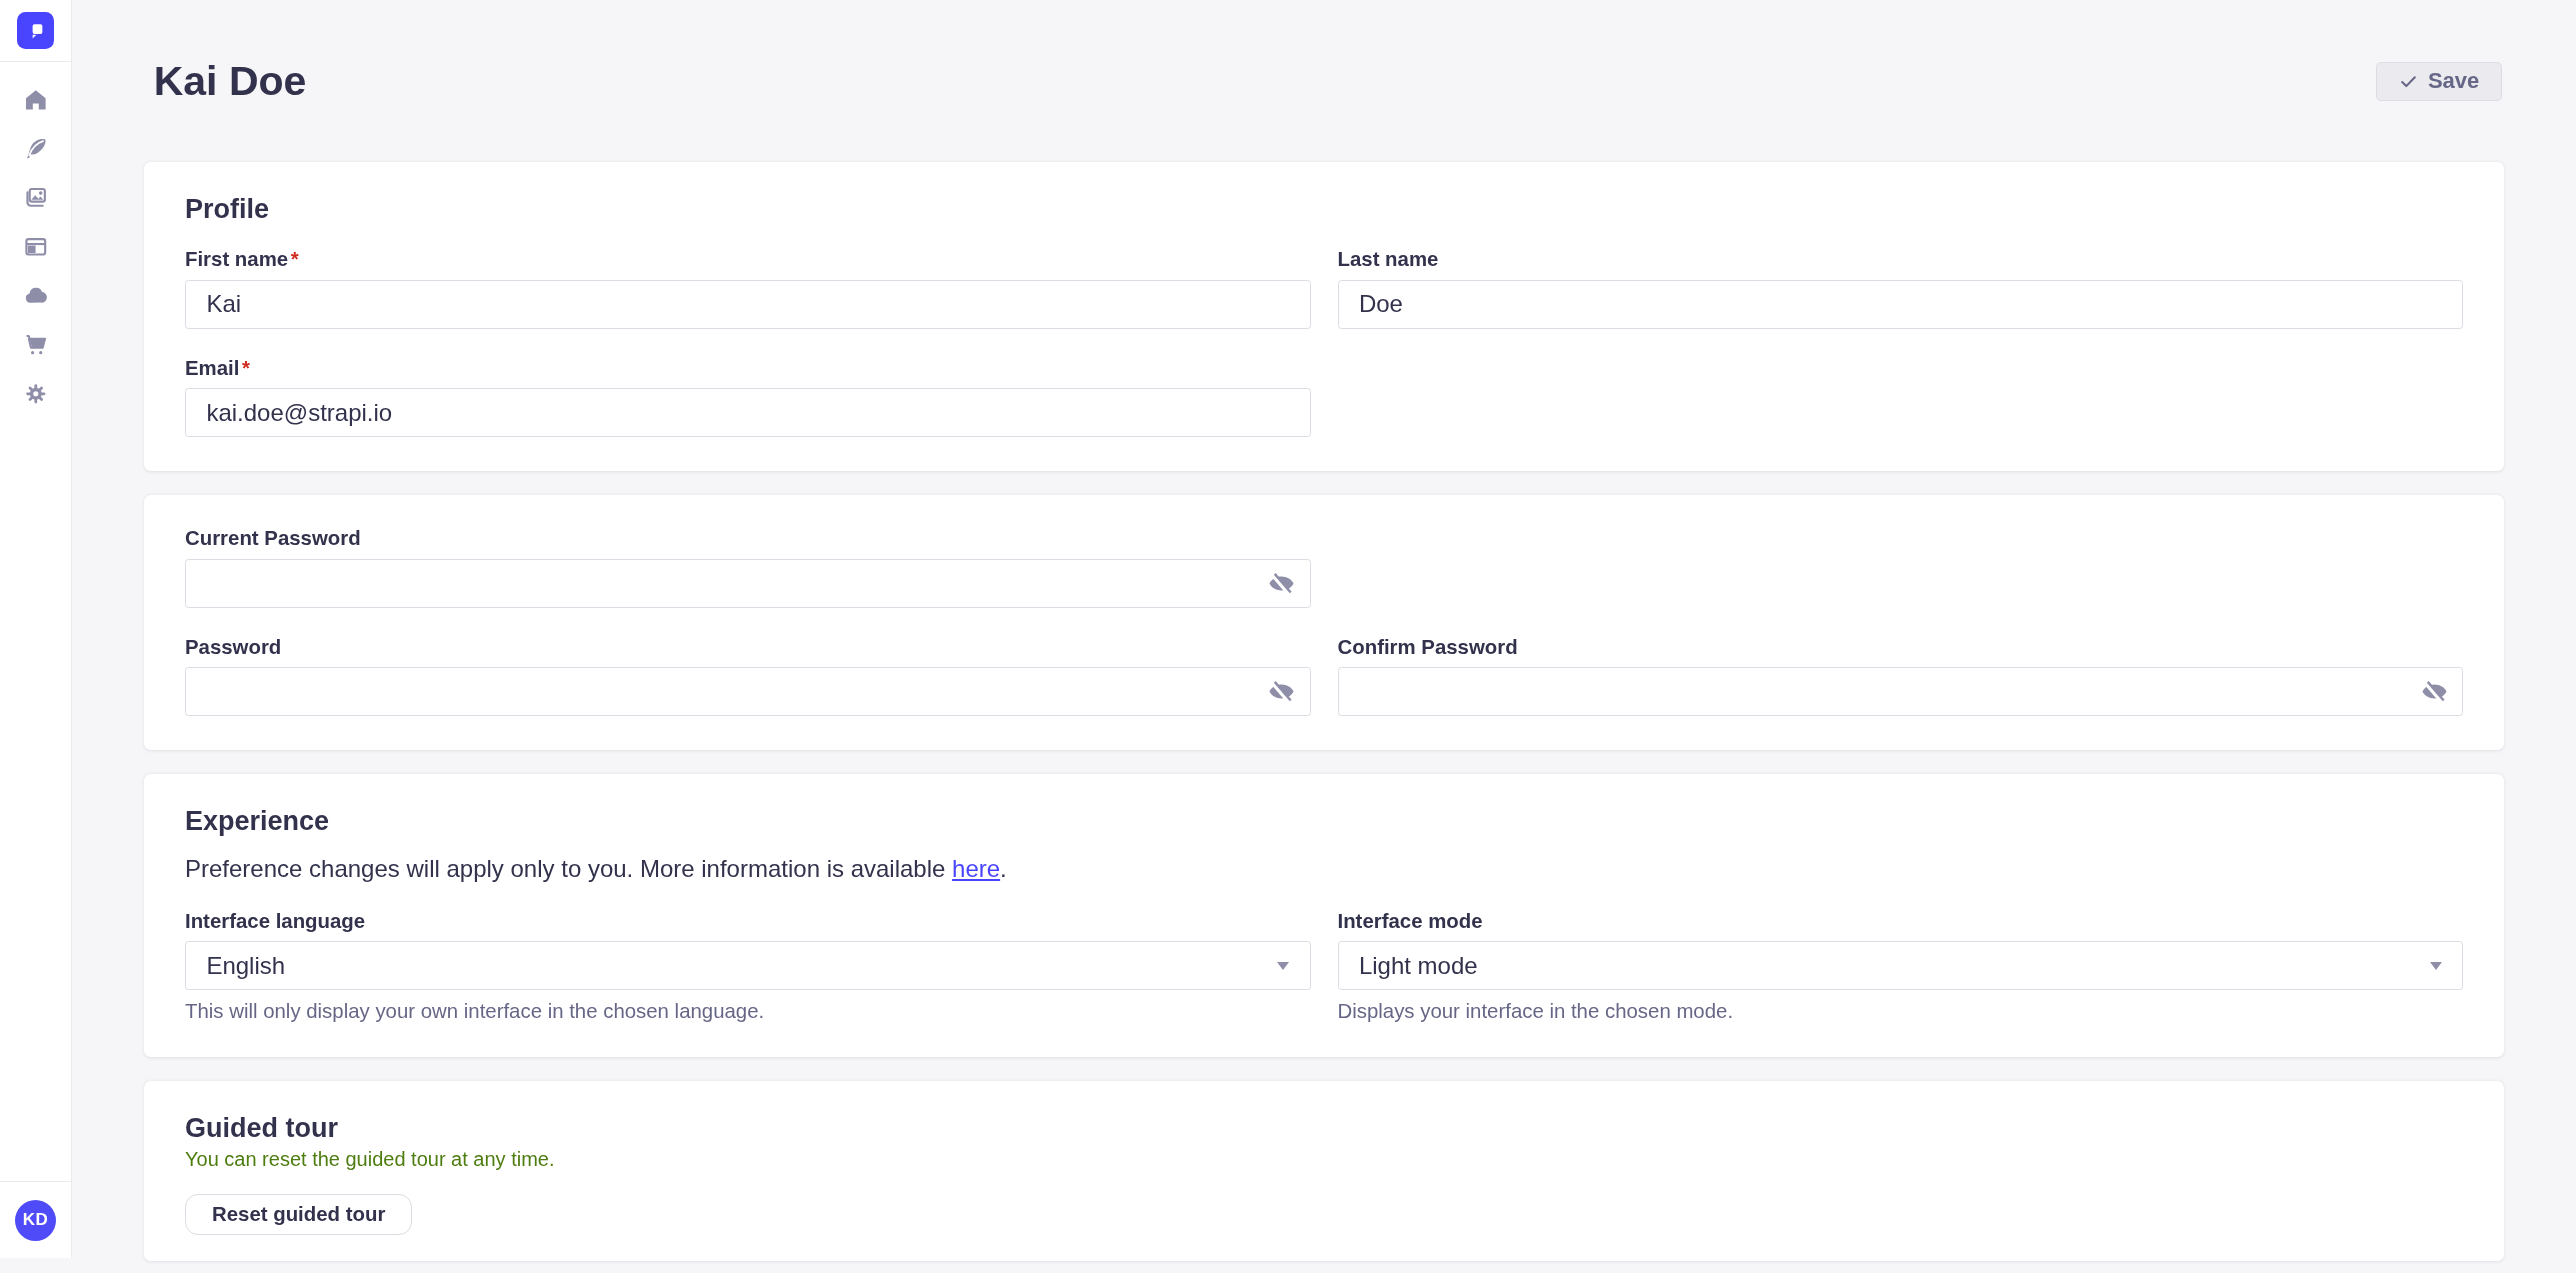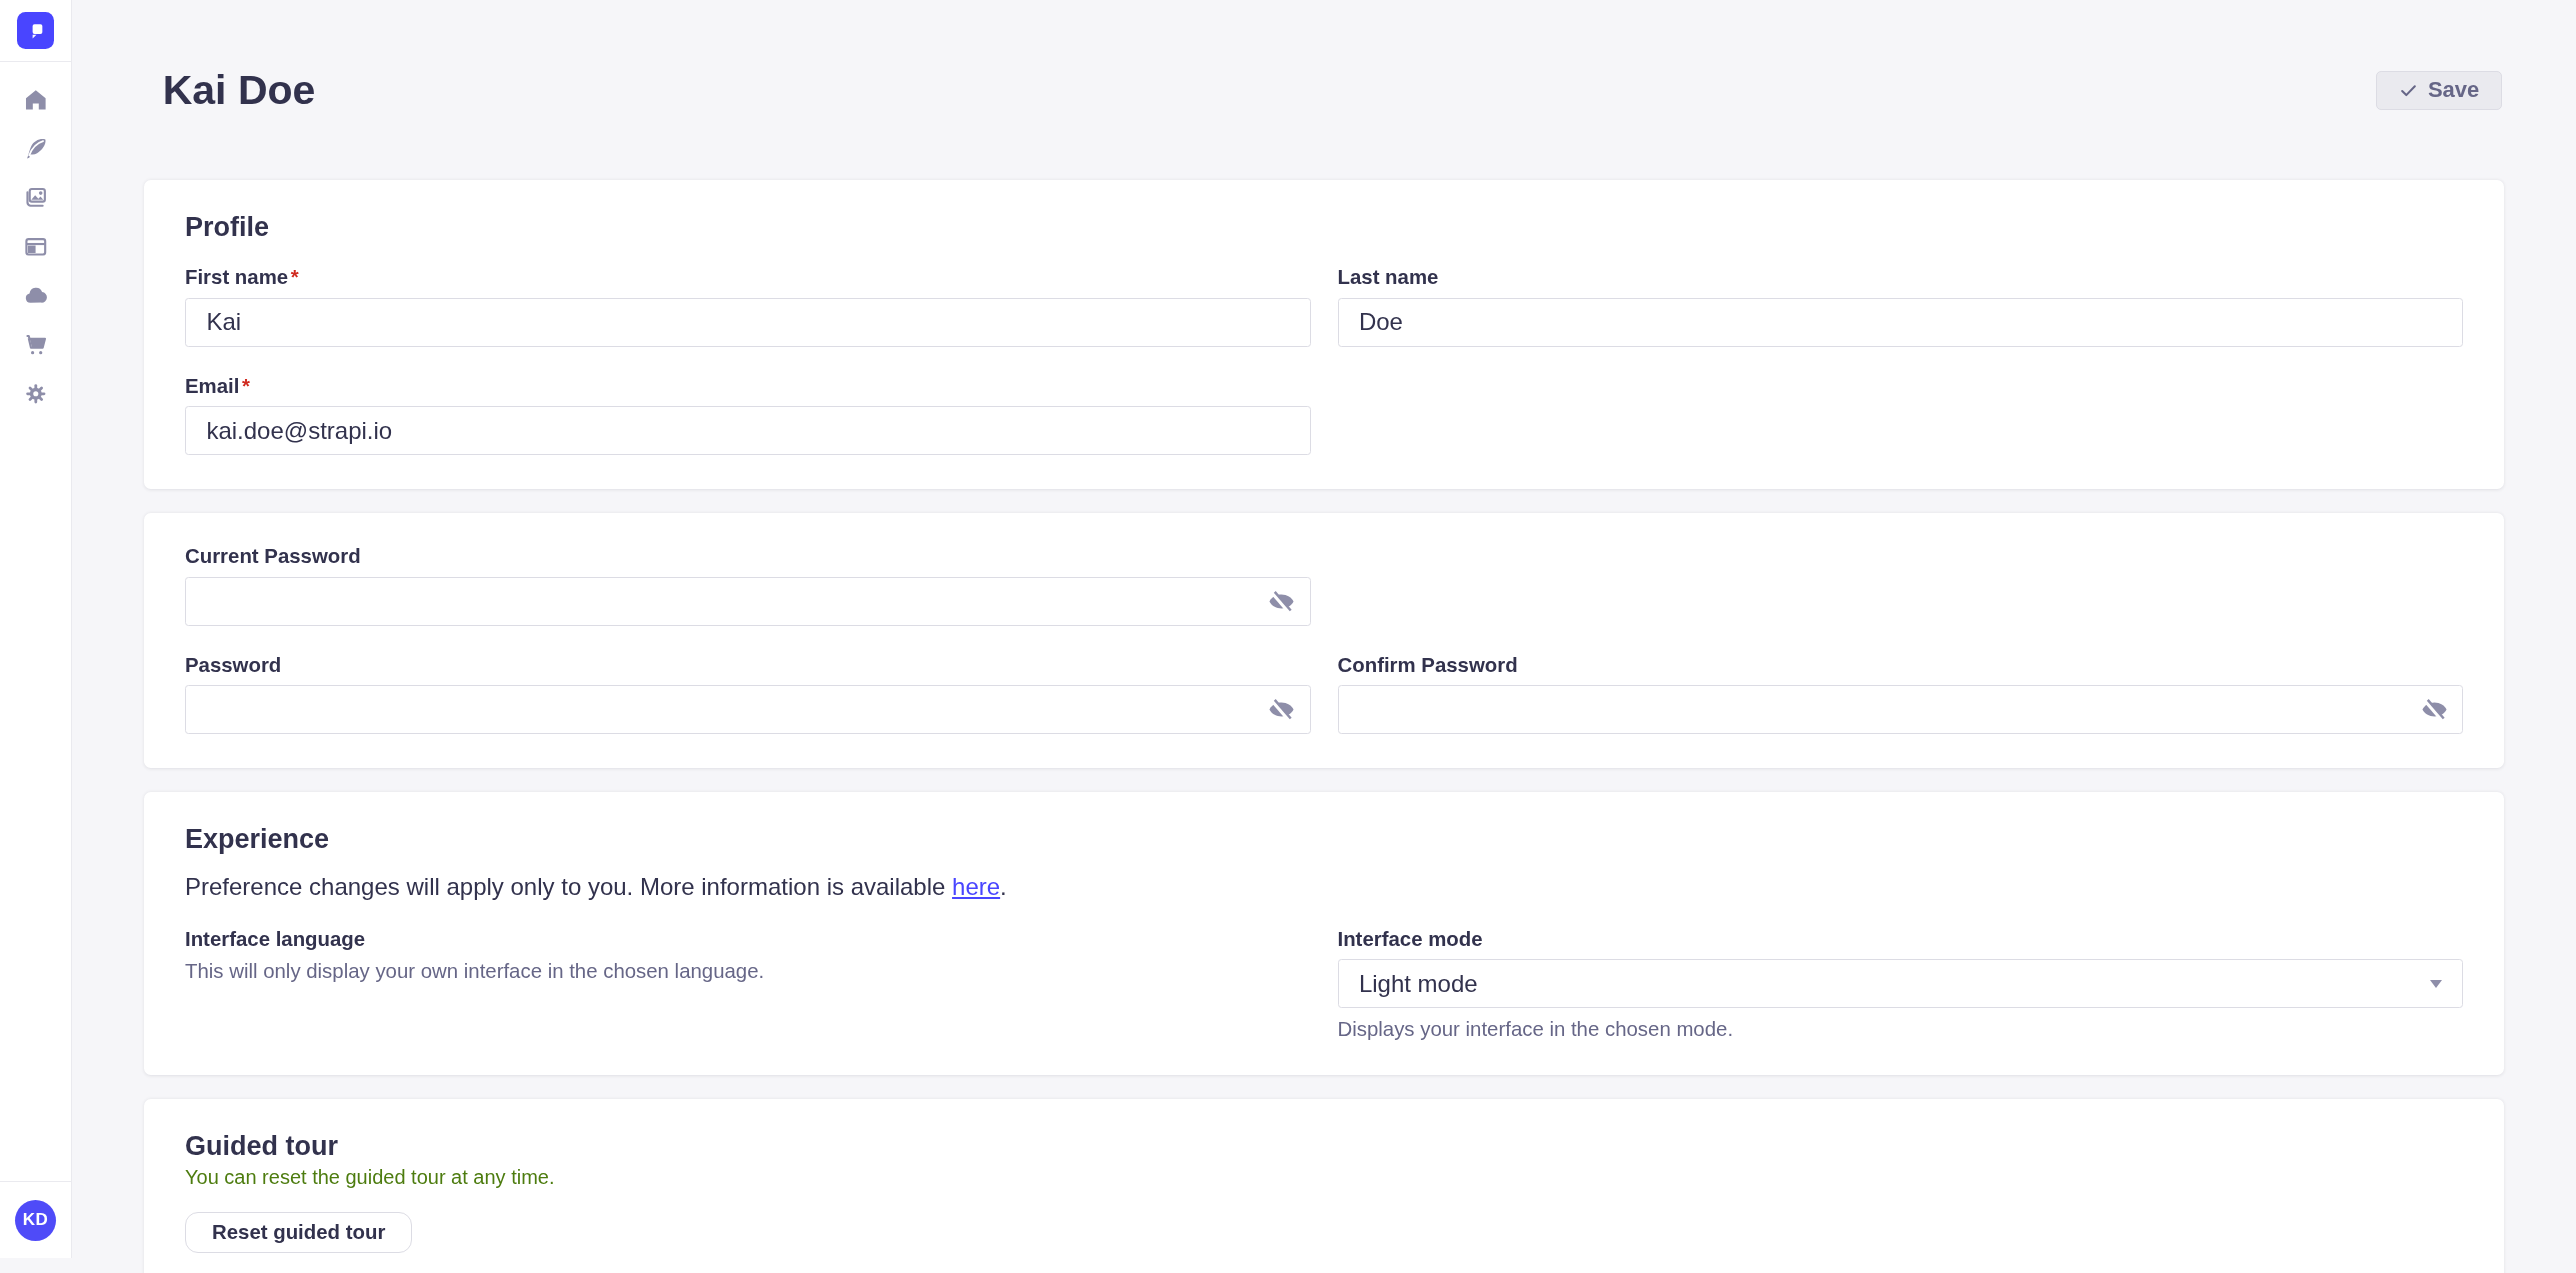--- a/index.html
+++ b/index.html
@@ -45,21 +45,21 @@
     display: flex; align-items: center; justify-content: center;
     border: none; cursor: pointer; letter-spacing: 0.4px;
   }
 
   
   .main { margin-left: 72px; padding: 0 72px; }
   .page-header {
     display: flex; align-items: center; justify-content: space-between;
     padding: 49px 1.7px 49px;
   }
-  .page-title { margin: 17px; font-size: 41px; line-height: 48px; font-weight: 700; color: #32324d; }
+  .page-title { margin: 8px; font-size: 41px; line-height: 48px; font-weight: 700; color: #32324d; }
   .save-btn {
     display: inline-flex; align-items: center; gap: 10.2px;
     height: 39px; padding: 0 22px;
     background: #eaeaef; border: 0.9px solid #dcdce4; border-radius: 5.1px;
     color: #666687; font-size: 22px; font-weight: 600;
     font-family: inherit; cursor: pointer;
   }
 
   
   .card {
@@ -287,20 +287,24 @@
   </section>
 
   <section class="card">
     <h2>Experience</h2>
     <p class="exp-desc"><span>Preference changes will apply only to you. More information is available </span><a>here</a><span>.</span></p>
     <div class="grid">
       <div class="field">
         <label class="field-label">
           <span>Interface language</span>
         </label>
+        <div class="select">
+          <span>English</span>
+          <span class="caret"></span>
+        </div>
         <p class="hint">This will only display your own interface in the chosen language.</p>
       </div>
       <div class="field">
         <label class="field-label">
           <span>Interface mode</span>
         </label>
         <div class="select">
           <span>Light mode</span>
           <span class="caret"></span>
         </div>

